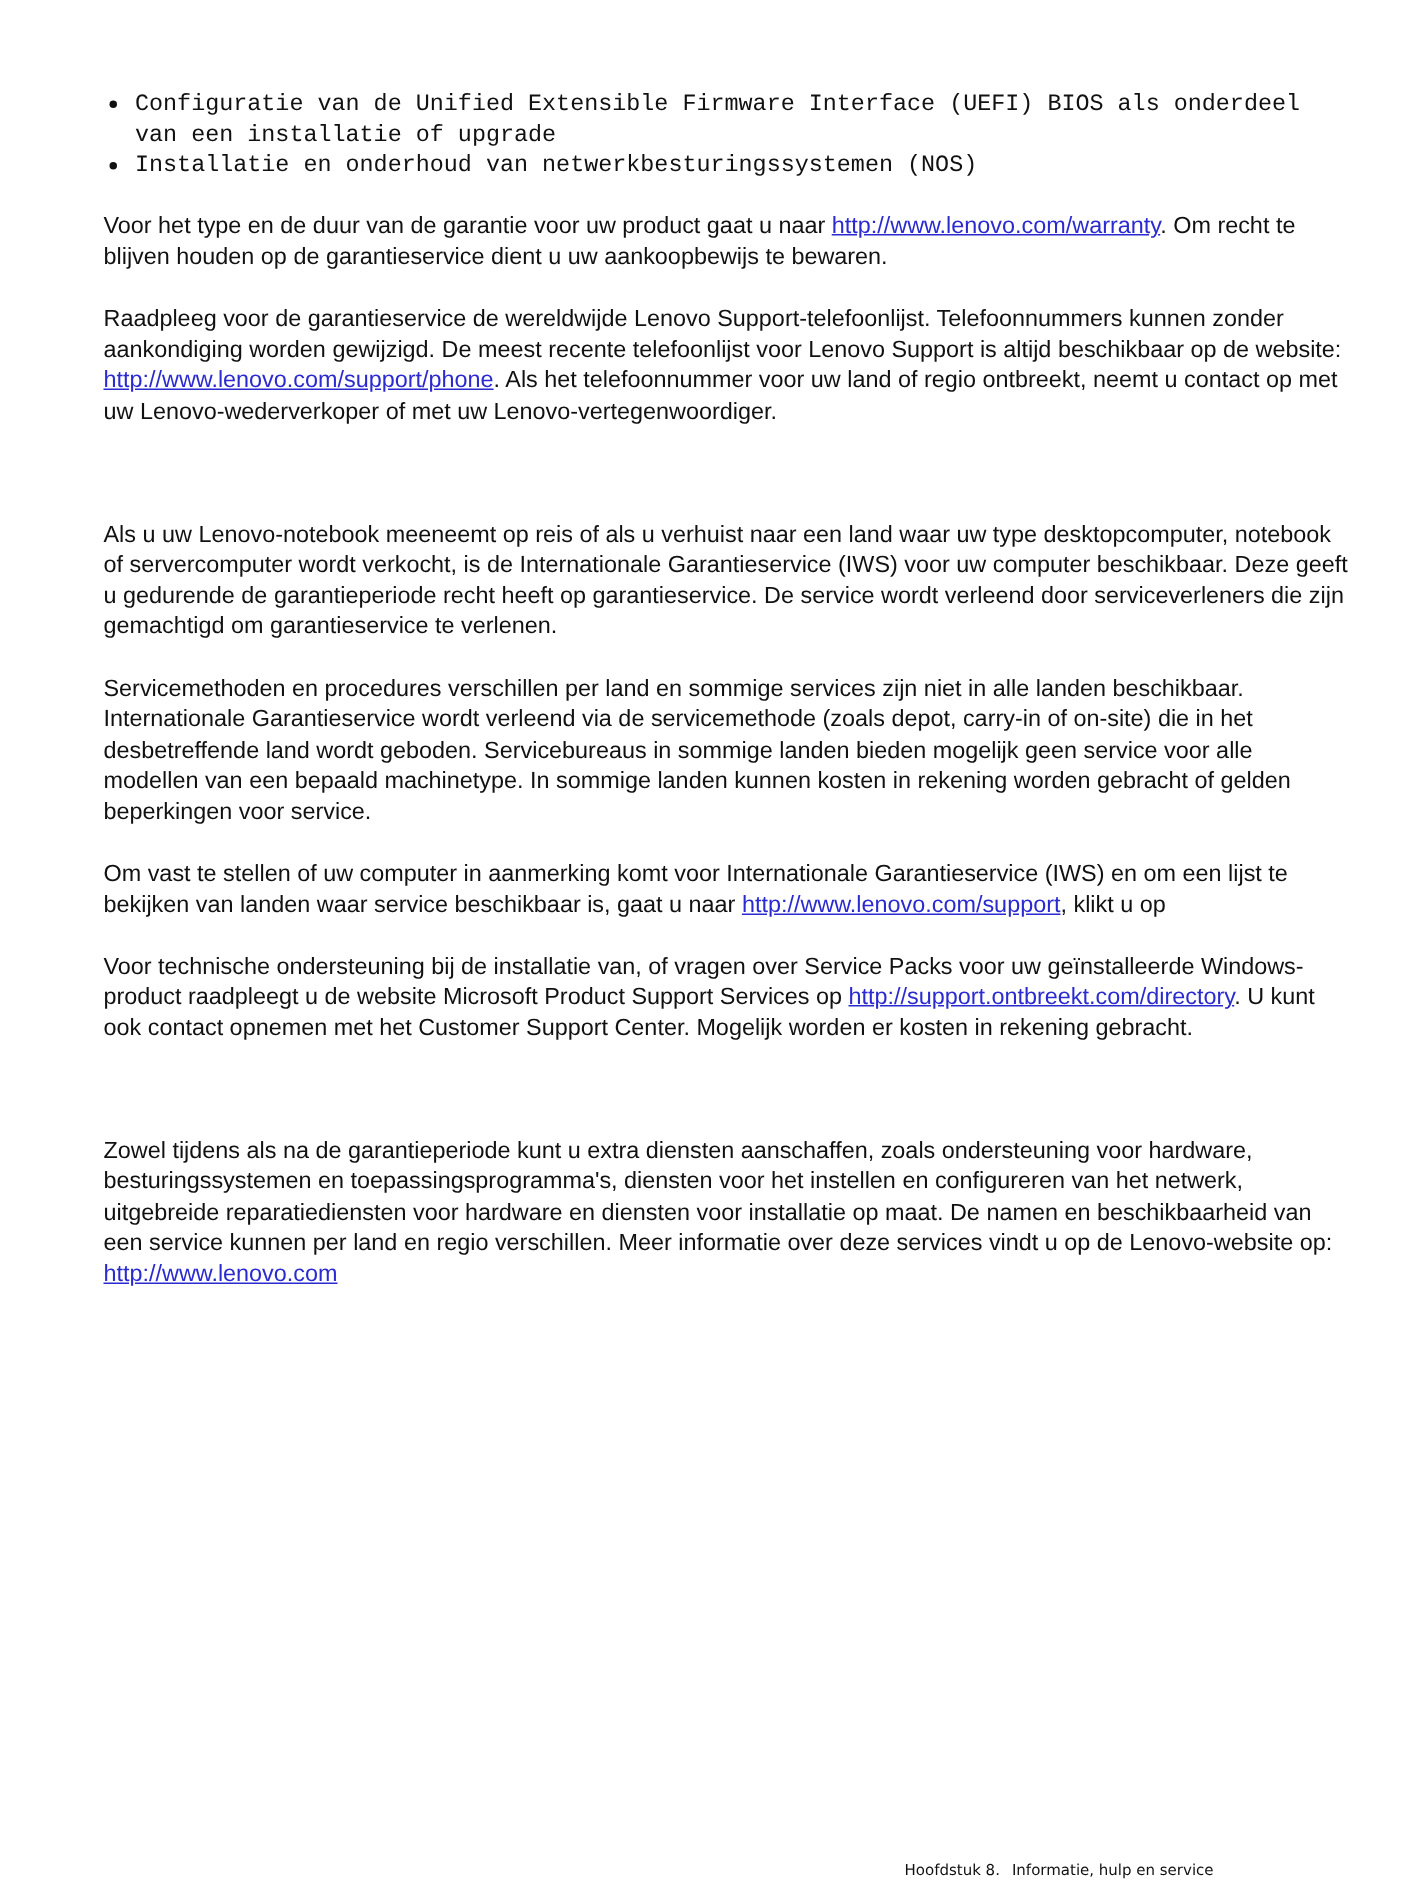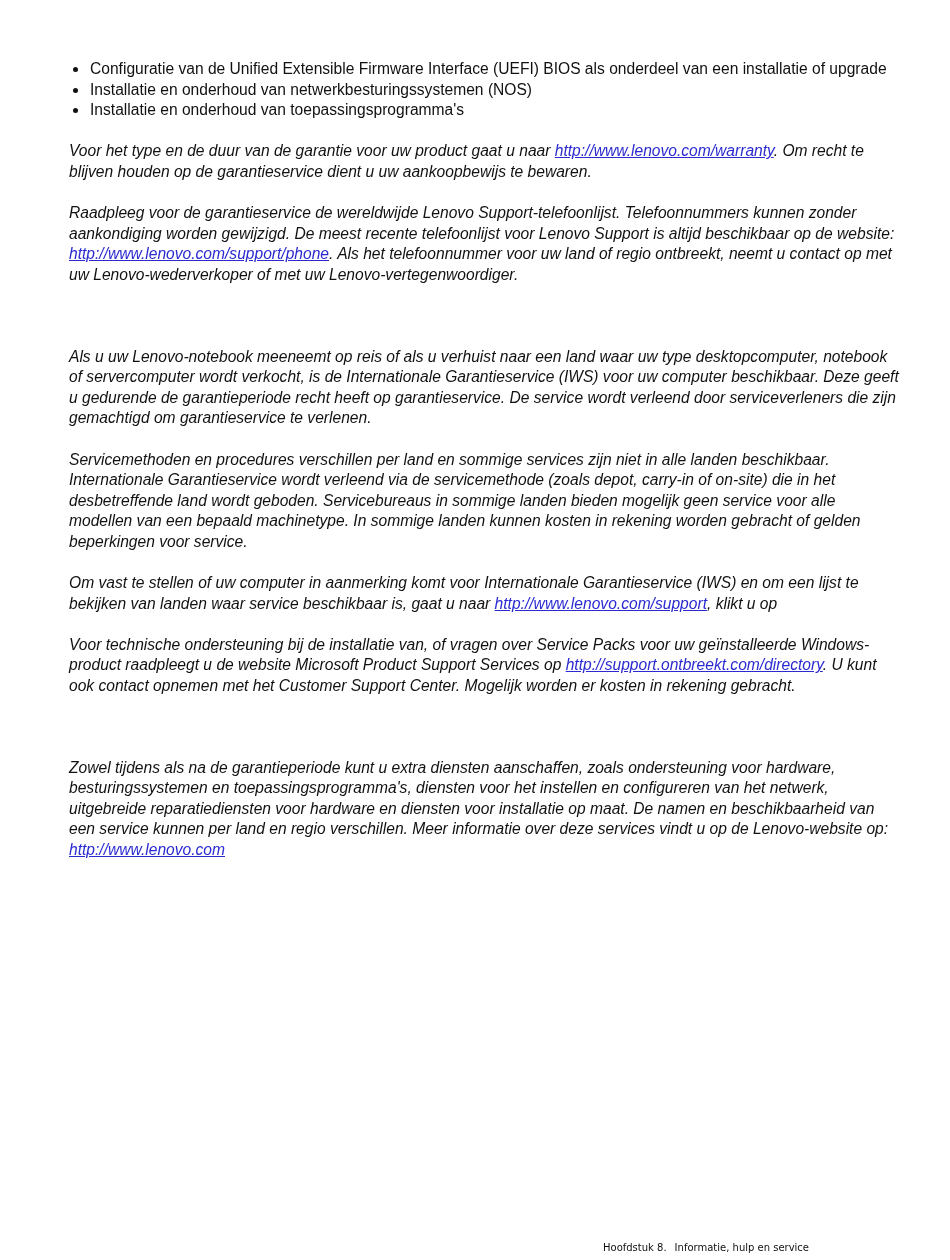--- a/index.html
+++ b/index.html
@@ -2,45 +2,44 @@
 <html><head>
   <meta charset="utf-8">
   <style>
     html, body { margin: 0; padding: 0; background: #ffffff; }
     body {
       width: 950px; height: 1260px; position: relative; overflow: hidden;
       font-family: "Liberation Sans", sans-serif;
       font-size: 15.6px; color: #111111;
     }
     .content { position: absolute; left: 69px; top: 59px; width: 832px; line-height: 20.6px; }
-    ul.bullets { margin: 0; padding: 0 0 0 21px; list-style: none; }
+    ul.bullets { margin: 0; padding: 0 0 0 21px; list-style: none; font-family: Liberation Mono, monospace; }
     ul.bullets li { position: relative; }
     ul.bullets li::before {
       content: ""; position: absolute; left: -17px; top: 8px;
       width: 5px; height: 5px; border-radius: 50%; background: #111;
     }
-    p { margin: 0; font-style: italic; }
+    p { margin: 0; }
     .gap-sm { height: 20.6px; }
     .gap-lg { height: 61px; }
     a.link { color: #2a2ad0; text-decoration: underline; }
     .indent { padding-left: 79px; }
     .footer {
       position: absolute; left: 603px; top: 1242px;
       font-family: "DejaVu Sans", sans-serif; font-size: 10px; color: #111;
     }
     .footer .sep { display: inline-block; width: 8px; }
   </style>
 </head>
 <body>
 
 <div class="content">
   <ul class="bullets">
     <li>Configuratie van de Unified Extensible Firmware Interface (UEFI) BIOS als onderdeel van een installatie of upgrade</li>
     <li>Installatie en onderhoud van netwerkbesturingssystemen (NOS)</li>
-    <li>Installatie en onderhoud van toepassingsprogramma's</li>
   </ul>
 
   <div class="gap-sm"></div>
 
   <p><span>Voor het type en de duur van de garantie voor uw product gaat u naar </span><a class="link">http://www.lenovo.com/warranty</a><span>. Om recht te blijven houden op de garantieservice dient u uw aankoopbewijs te bewaren.</span></p>
 
   <div class="gap-sm"></div>
 
   <p><span>Raadpleeg voor de garantieservice de wereldwijde Lenovo Support-telefoonlijst. Telefoonnummers kunnen zonder aankondiging worden gewijzigd. De meest recente telefoonlijst voor Lenovo Support is altijd beschikbaar op de website: </span><a class="link">http://www.lenovo.com/support/phone</a><span>. Als het telefoonnummer voor uw land of regio ontbreekt, neemt u contact op met uw Lenovo-wederverkoper of met uw Lenovo-vertegenwoordiger.</span></p>
 

